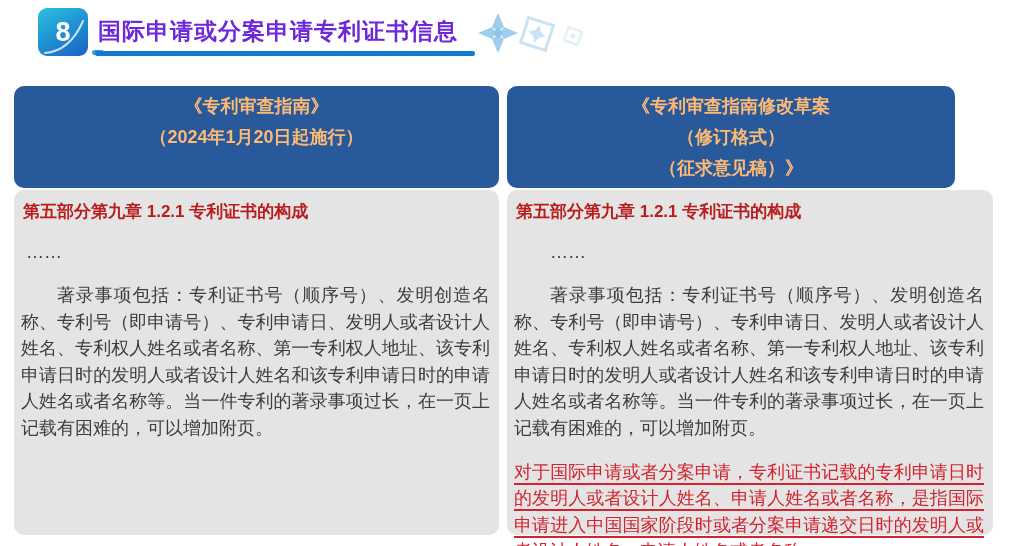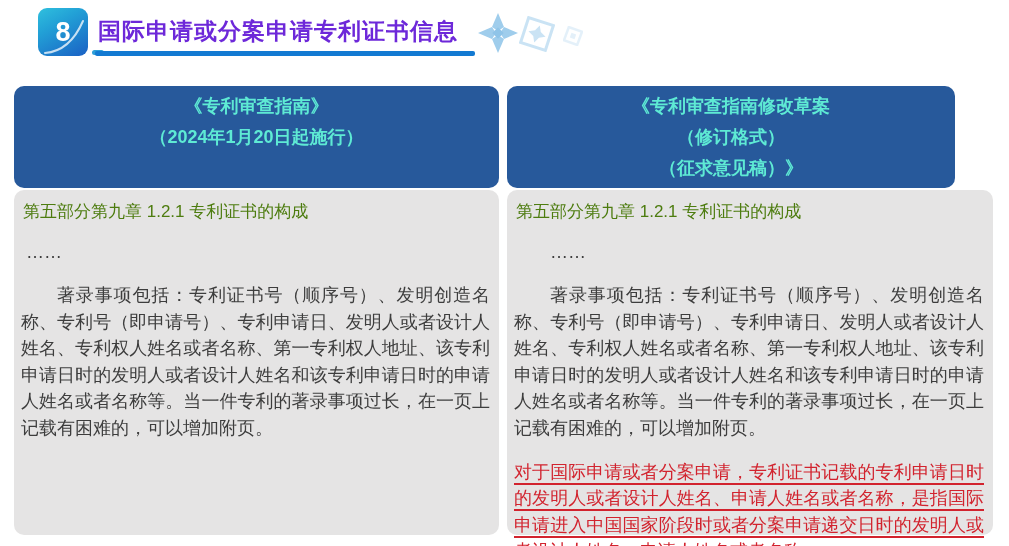--- a/index.html
+++ b/index.html
@@ -34,37 +34,37 @@
     position: absolute; left: 95px; top: 51px; width: 380px; height: 5px;
     background: #137ad2; border-radius: 2px;
   }
   .decor { position: absolute; left: 477px; top: 10px; width: 110px; height: 42px; }
   .decor svg { position: absolute; }
 
   
   .col-header {
     position: absolute; top: 86px; height: 102px;
     background: #27599b; border-radius: 10px;
-    color: #5eead4; font-weight: bold; font-size: 18px;
+    color: #fdba74; font-weight: bold; font-size: 18px;
     text-align: center; line-height: 31px; padding-top: 5px;
   }
   .col-header.left  { left: 14px;  width: 485px; }
   .col-header.right { left: 507px; width: 448px; }
 
   .col-body {
     position: absolute; top: 190px; height: 345px;
     background: #e5e4e4; border-radius: 10px;
     padding: 7px 9px 0 7px;
     color: #3d3d3d;
   }
   .col-body.left  { left: 14px;  width: 485px; }
   .col-body.right { left: 507px; width: 486px; }
 
   .section-heading {
-    font-size: 17px; font-weight: normal; color: #4d7c0f;
+    font-size: 17px; font-weight: bold; color: #b91c1c;
     margin: 3px 0 16px 2px; line-height: 24px; white-space: nowrap;
   }
   .ellipsis-line { font-size: 18px; line-height: 24px; margin-top: 2px; }
   .col-body.left  .ellipsis-line { margin-left: 5px; }
   .col-body.right .ellipsis-line { margin-left: 36px; }
 
   .body-paragraph {
     font-size: 18px; line-height: 26.6px;
     text-align: justify; text-indent: 2em;
     margin-top: 18px; color: #3d3d3d;

